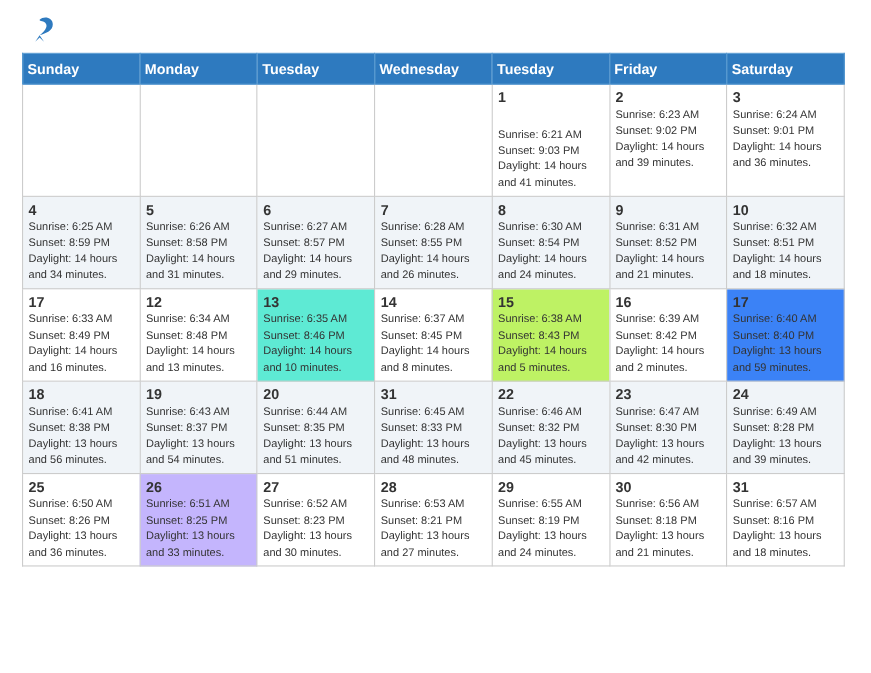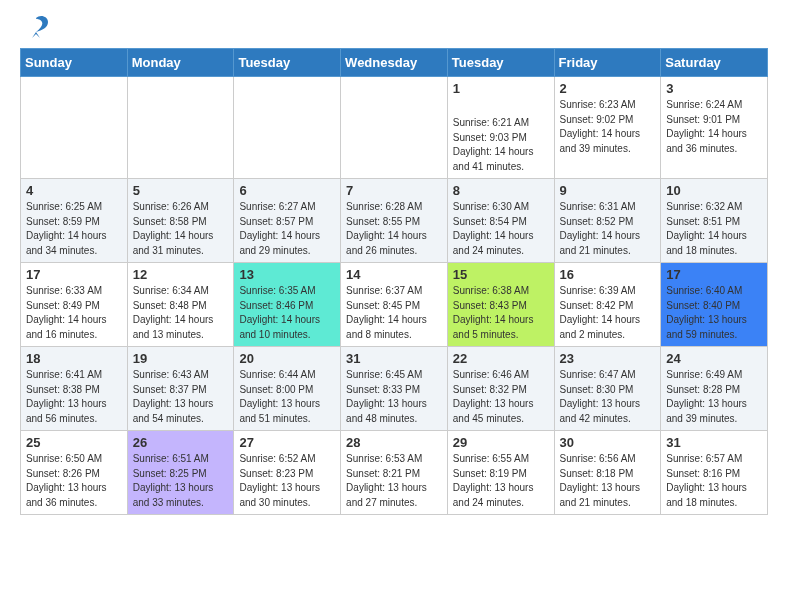--- a/index.html
+++ b/index.html
@@ -262,21 +262,21 @@
           <td style="background: rgb(240, 244, 248);">
             <span class="day-number">19</span>
             <div class="day-info" style="white-space: pre-line;">Sunrise: 6:43 AM
 Sunset: 8:37 PM
 Daylight: 13 hours
 and 54 minutes.</div>
           </td>
           <td style="background: rgb(240, 244, 248);">
             <span class="day-number">20</span>
             <div class="day-info" style="white-space: pre-line;">Sunrise: 6:44 AM
-Sunset: 8:00 PM
+Sunset: 8:35 PM
 Daylight: 13 hours
 and 51 minutes.</div>
           </td>
           <td style="background: rgb(240, 244, 248);">
             <span class="day-number">31</span>
             <div class="day-info" style="white-space: pre-line;">Sunrise: 6:45 AM
 Sunset: 8:33 PM
 Daylight: 13 hours
 and 48 minutes.</div>
           </td>

